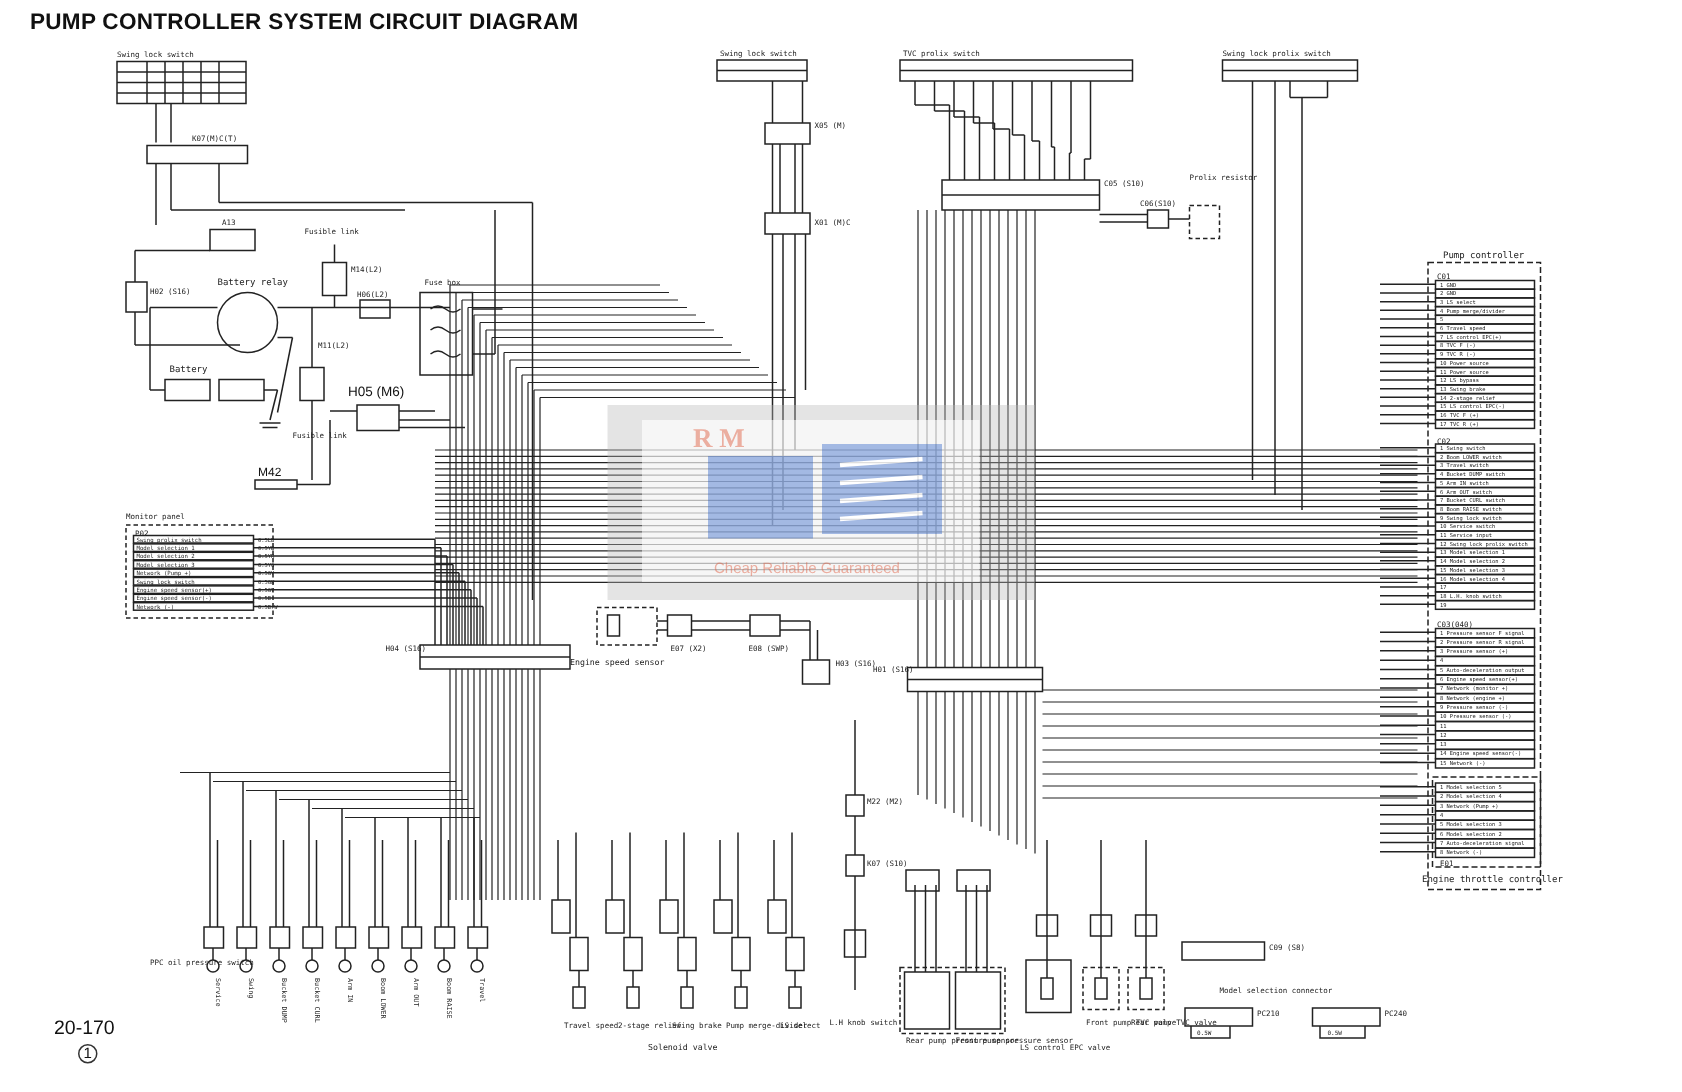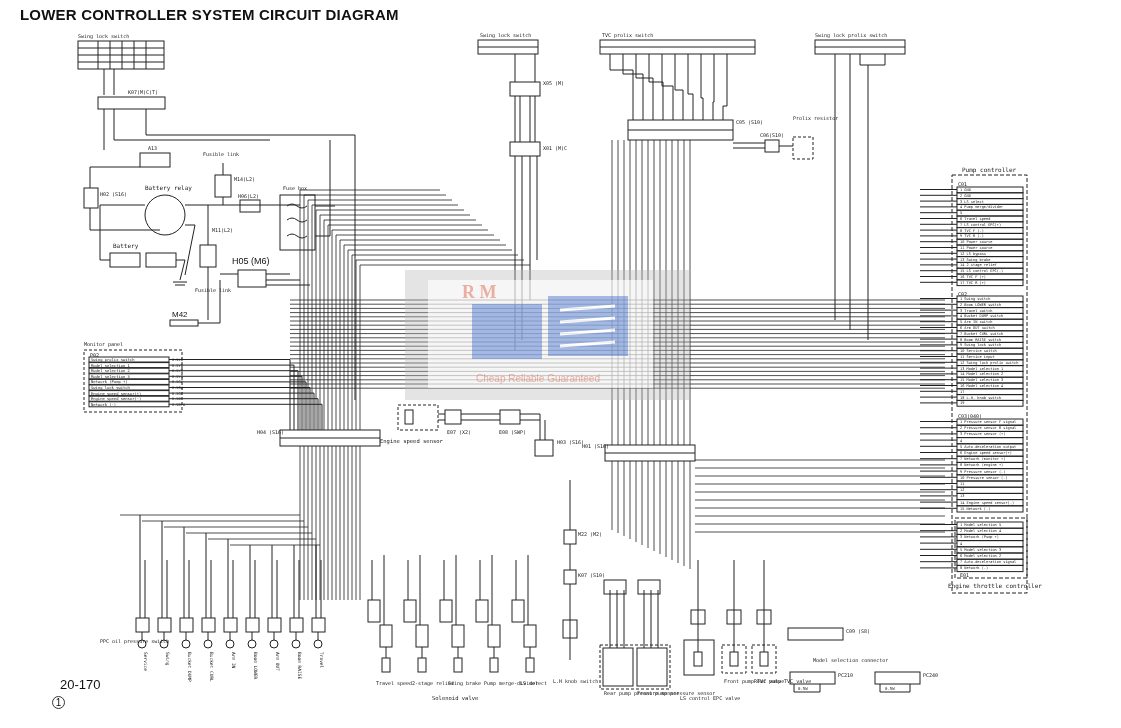--- a/index.html
+++ b/index.html
@@ -1,28 +1,28 @@
 <!DOCTYPE html>
 <html><head>
 <meta charset="utf-8">
 <style>
   html,body{margin:0;padding:0;background:#fff;}
   body{width:1121px;height:728px;position:relative;overflow:hidden;font-family:"Liberation Sans",sans-serif;color:#111;}
   #dia{position:absolute;left:0;top:0;width:1121px;height:728px;}
   .t{font-family:"DejaVu Sans Mono",monospace;fill:#222;}
   .title{position:absolute;left:20px;top:6px;font-size:15px;font-weight:bold;letter-spacing:0.2px;}
-  .pageno{position:absolute;left:60px;top:677px;font-size:13px;}
+  .pageno{position:absolute;left:36px;top:677px;font-size:13px;}
   .rev{position:absolute;left:52px;top:696px;font-size:10px;border:1px solid #333;border-radius:50%;width:11px;height:11px;line-height:11px;text-align:center;}
   .wm-rm{font-family:"Liberation Serif",serif;font-weight:bold;fill:#e8a090;}
   .wm-sub{font-family:"Liberation Sans",sans-serif;fill:#e8a090;}
 </style>
 </head>
 <body>
 
-<div class="title">LOWER CONTROLLER SYSTEM CIRCUIT DIAGRAM</div>
+<div class="title">PUMP CONTROLLER SYSTEM CIRCUIT DIAGRAM</div>
 
 <svg id="dia" viewBox="0 0 1121 728" xmlns="http://www.w3.org/2000/svg">
   <g stroke="#222" fill="none" stroke-width="1">
 
     <g>
       <rect x="78" y="41" width="86" height="28"></rect>
       <line x1="78" y1="48" x2="164" y2="48"></line>
         <line x1="78" y1="55" x2="164" y2="55"></line>
         <line x1="78" y1="62" x2="164" y2="62"></line>
       <line x1="98" y1="41" x2="98" y2="69"></line>

